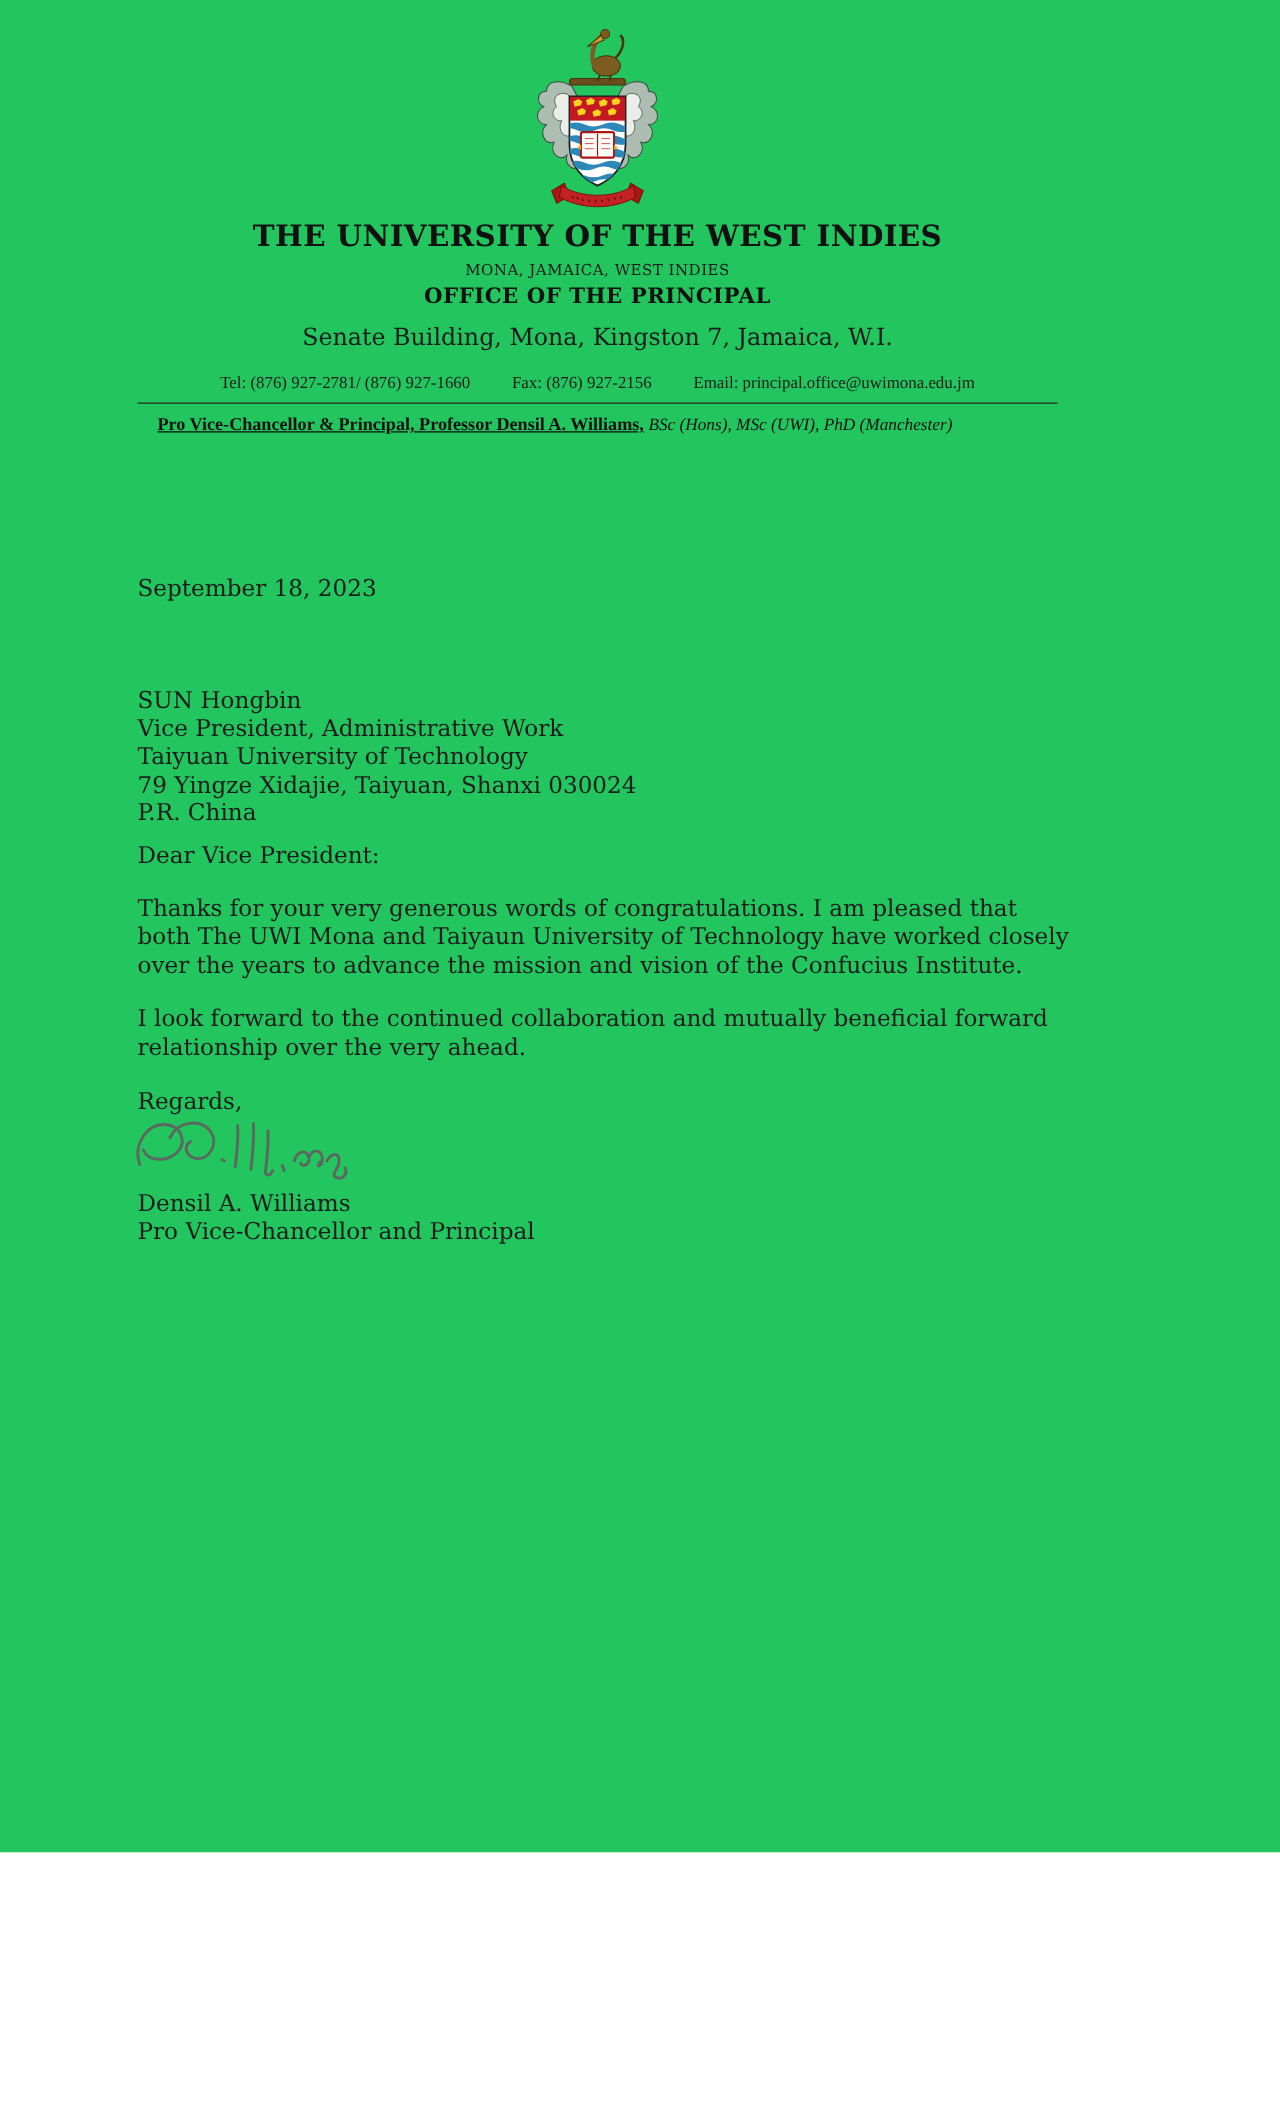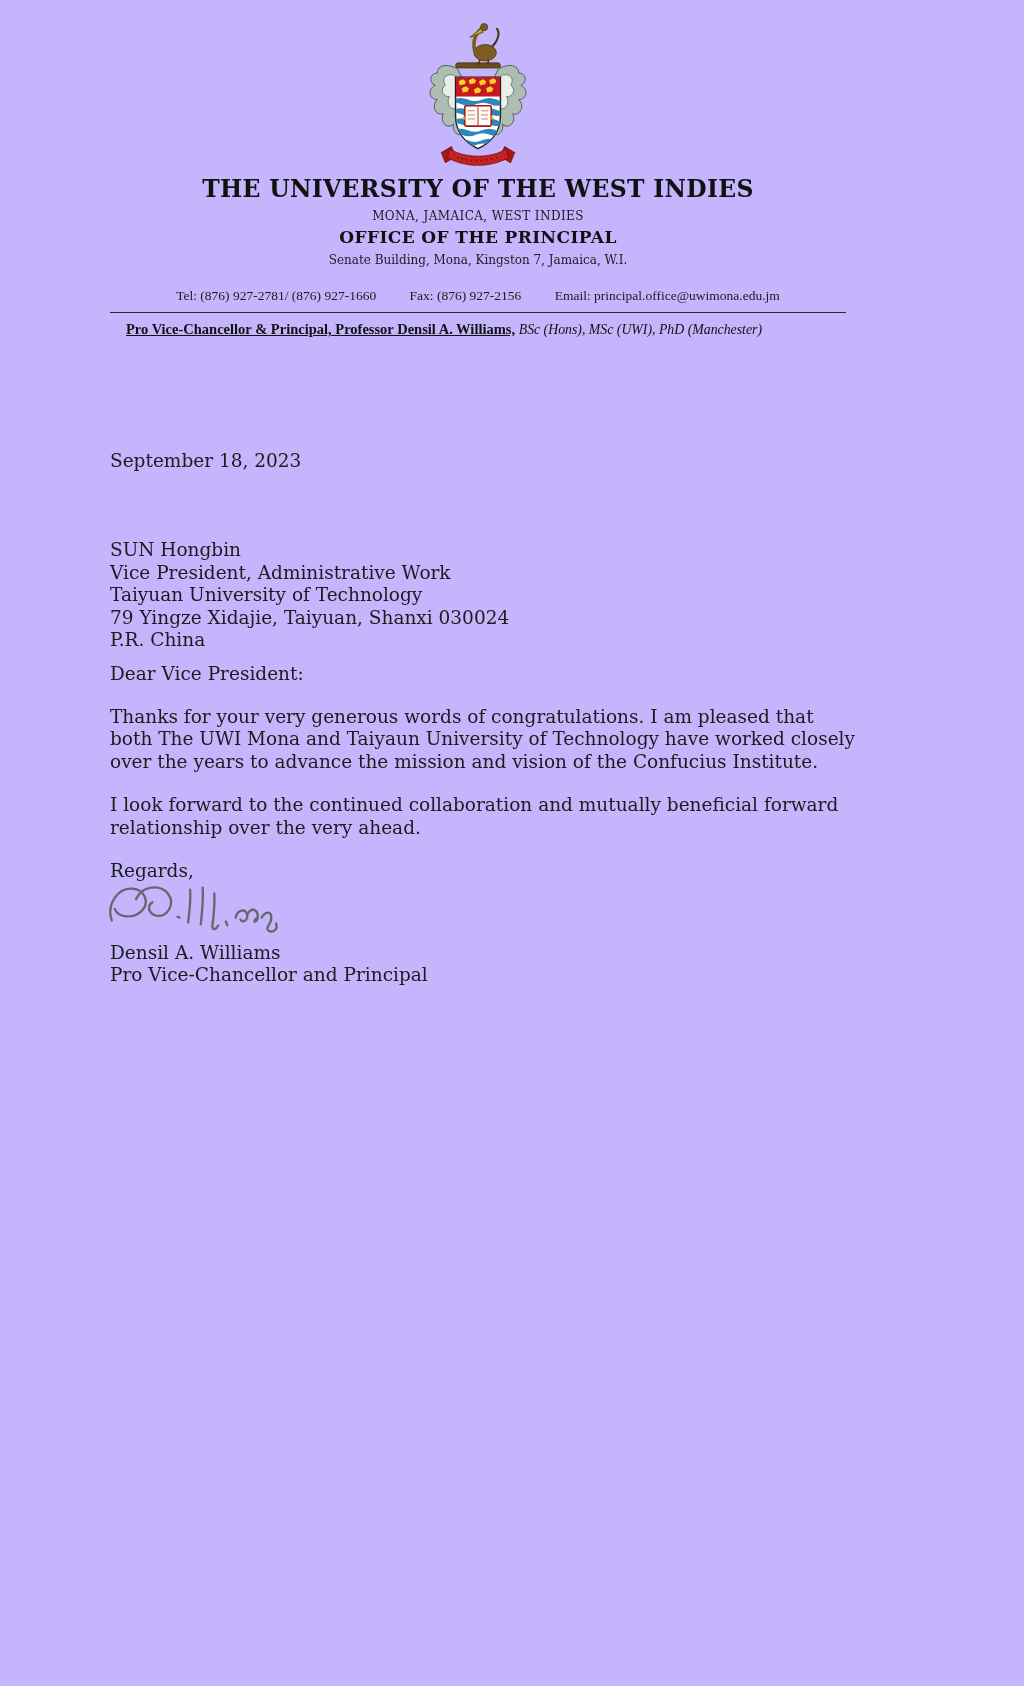--- a/index.html
+++ b/index.html
@@ -1,32 +1,32 @@
 <!DOCTYPE html>
 <html><head>
 <meta charset="utf-8">
 <style>
   html,body { margin:0; padding:0; background:#ffffff; }
   .page {
     position:relative;
-    width:1024px; height:1686px;
-    background:#c4b5fd;
+    width:1024px; height:1482px;
+    background:#22c55e;
     font-family:"DejaVu Serif", serif;
     color:#1c1c1c;
     overflow:hidden;
   }
   .content { width:736px; margin-left:110px; }
 
   
   .letterhead { text-align:center; }
   .crest-wrap { padding-top:18px; height:152px; }
   .uni-title  { margin-top:6px;  font-size:23.5px; line-height:26px; font-weight:bold; letter-spacing:0.3px; color:#111; }
   .campus     { margin-top:4px;  font-size:12px; line-height:20px; letter-spacing:0.4px; }
   .office     { margin-top:1px;  font-size:17px;   line-height:20px; font-weight:bold; letter-spacing:0.4px; color:#111; }
-  .addr       { margin-top:2px;  font-size:12px; line-height:22px; }
+  .addr       { margin-top:12px;  font-size:19px; line-height:22px; }
   .contact    { margin-top:17px; font-size:13.5px; line-height:15px; font-family:"Liberation Serif", serif; white-space:nowrap; }
   .contact .gap { display:inline-block; width:30px; }
   .rule { margin-top:9px; border:none; border-top:1.6px solid #2a2a2a; width:100%; }
   .principal-line { margin-top:6px; text-align:left; padding-left:16px; font-family:"Liberation Serif", serif;
                     font-size:14.5px; line-height:17px; white-space:nowrap; color:#111; }
   .principal-line .bold { font-weight:bold;text-decoration:underline; }
   .principal-line .creds { font-style:italic; font-weight:normal; font-size:13.8px; }
 
   
   .body-text { text-align:left; font-size:18.5px; }

